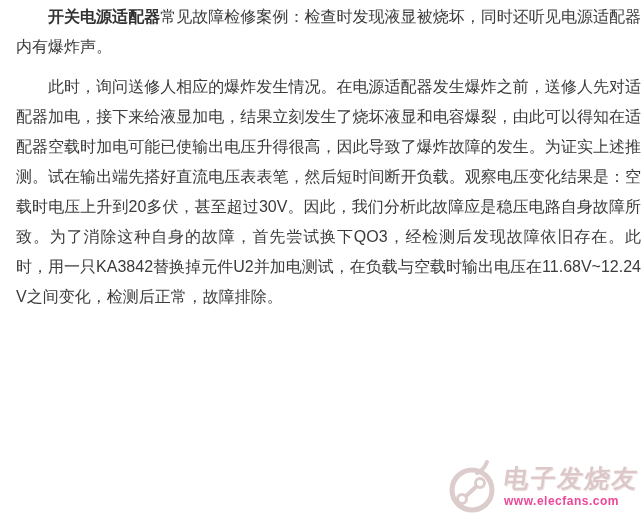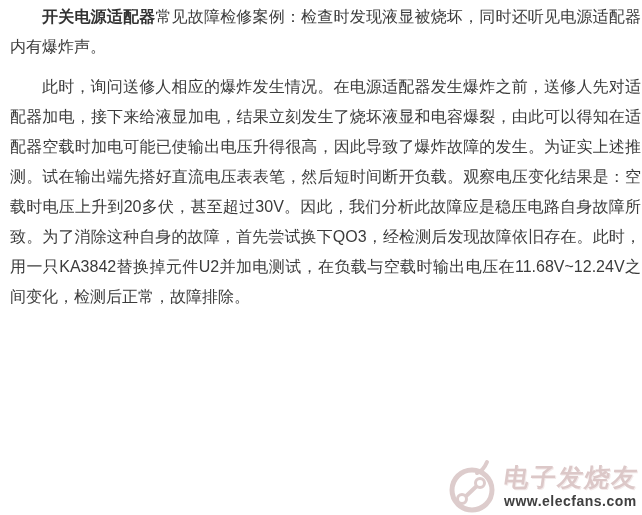--- a/index.html
+++ b/index.html
@@ -14,21 +14,21 @@
     overflow: hidden;
     font-family: "Liberation Sans", "DejaVu Sans", sans-serif;
     color: #3b3b3b;
     font-size: 16px;
     line-height: 30px;
   }
   .article {
     padding: 2px 1px 0 2px;
   }
   .para {
-    margin: 0 0 10px 8px;
+    margin: 0 0 10px 14px;
     text-indent: 2em;
     text-align: justify;
     word-break: break-all;
   }
   .para b {
     color: #323232;
   }
   .watermark {
     position: absolute;
     right: 3px;
@@ -51,23 +51,23 @@
     font-size: 25px;
     font-weight: bold;
     color: #dcc8c8;
     letter-spacing: 2px;
     transform: skewX(-8deg);
     text-shadow: 1px 1px 0 #f3eaea;
     white-space: nowrap;
   }
   .wm-url {
     margin-top: 4px;
-    font-size: 14px;
+    font-size: 12px;
     font-weight: bold;
-    color: #404040;
+    color: #ec4899;
     letter-spacing: 0.5px;
     white-space: nowrap;
   }
 </style>
 </head>
 <body>
 
 <div class="article">
 
   <p class="para"><b>开关电源适配器</b><span>常见故障检修案例：检查时发现液显被烧坏，同时还听见电源适配器内有爆炸声。</span></p>

